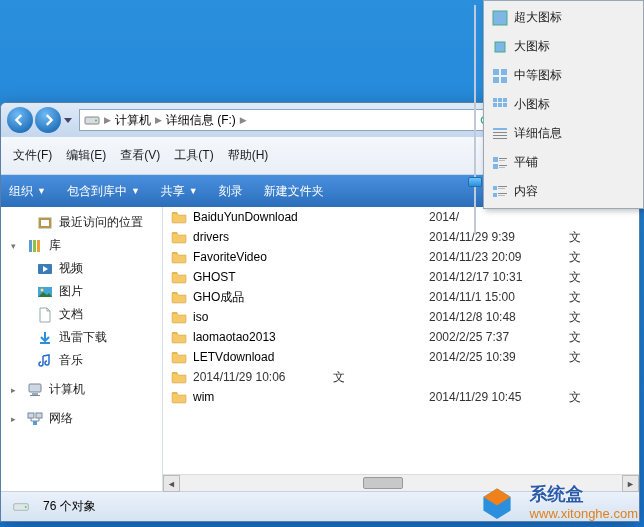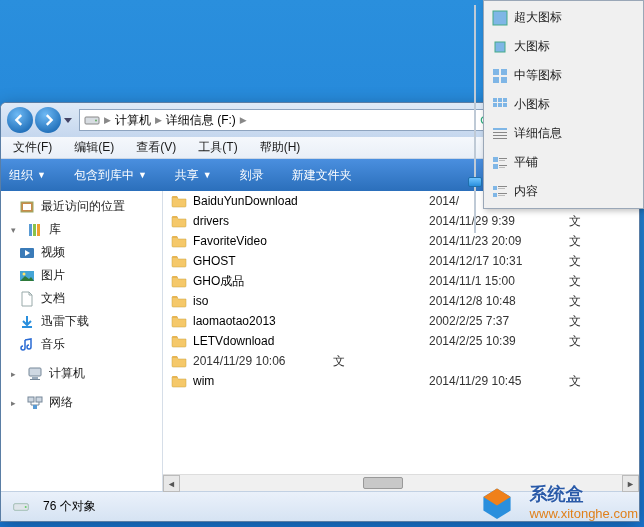--- a/index.html
+++ b/index.html
@@ -16,38 +16,38 @@
 .navbtn + .navbtn { margin-left:2px; }
 .navdrop { width:14px; height:20px; display:flex; align-items:center; justify-content:center; color:#4c6; cursor:pointer;}
 .navdrop svg{width:8px;height:8px;fill:#446;}
 .address { flex:1; height:22px; background:#fff; border:1px solid #8ea4bf; display:flex; align-items:center; padding:0 4px; gap:4px; }
 .address .chev { color:#888; font-size:9px; }
 .crumb{cursor:pointer; color:#000;}
 .refresh { width:20px; height:20px; border-left:1px solid #c4d3e5; display:flex; align-items:center; justify-content:center; color:#2a6; margin-left:auto; }
 .searchbox { width:130px; height:22px; background:#fff; border:1px solid #8ea4bf; display:flex; align-items:center; padding:0 4px; color:#888; font-style:italic; }
 
 
-.menubar { height:22px; background:linear-gradient(#f5f8fc,#e9eff7); border-bottom:1px solid #c9d6e6; display:flex; align-items:center; padding:0 6px; gap:10px;text-align:center;}
+.menubar { height:38px; background:linear-gradient(#f5f8fc,#e9eff7); border-bottom:1px solid #c9d6e6; display:flex; align-items:center; padding:0 6px; gap:2px;text-align:center;}
 .menuitem { padding:2px 6px; cursor:pointer; color:#1a1a1a; }
 
 
-.cmdbar { height:32px; background:linear-gradient(#4a8fdf,#2b6fbb); display:flex; align-items:center; padding:0 8px; gap:28px; color:#fff; }
+.cmdbar { height:32px; background:linear-gradient(#4a8fdf,#2b6fbb); display:flex; align-items:center; padding:0 8px; gap:21px; color:#fff; }
 .cmd { display:flex; align-items:center; gap:4px; cursor:pointer; }
 .cmd .arrow{font-size:9px;}
 .viewbtns { margin-left:auto; display:flex; gap:2px; }
 .viewbtn { width:24px; height:20px; display:flex; align-items:center; justify-content:center; cursor:pointer; }
 
 
 .body { flex:1; display:flex; min-height:0; }
 .sidebar { width:162px; border-right:1px solid #d6dee8; overflow:hidden; padding:4px 0;}
 .side-group { margin-bottom:6px; }
 .side-item { display:flex; align-items:center; gap:6px; padding:3px 8px 3px 20px; cursor:pointer; color:#1a1a1a;}
 .side-item.head { padding-left:10px; font-weight:normal;}
 .side-item.head .tw{width:10px;color:#777;font-size:9px;}
-.side-sub { padding-left:18px; }
+.side-sub { padding-left:36px; }
 .ico { width:16px; height:16px; display:flex; align-items:center; justify-content:center; flex-shrink:0;}
 .ico svg{width:16px;height:16px;}
 
 .main { flex:1; display:flex; flex-direction:column; min-width:0;}
 .cols { height:24px; border-bottom:1px solid #e2e6ec; display:flex; align-items:center; color:#444; background:linear-gradient(#fdfdfe,#f1f4f8);}
 .cols div { padding:0 8px; border-right:1px solid #e2e6ec; height:100%; display:flex; align-items:center;}
 .col-name{width:260px;} .col-date{width:140px;} .col-type{flex:1;}
 .rows { flex:1; overflow:hidden; }
 .row { display:flex; align-items:center; height:20px; padding-left:8px; cursor:pointer;}
 .row .ico{width:16px;height:16px;margin-right:6px;}

